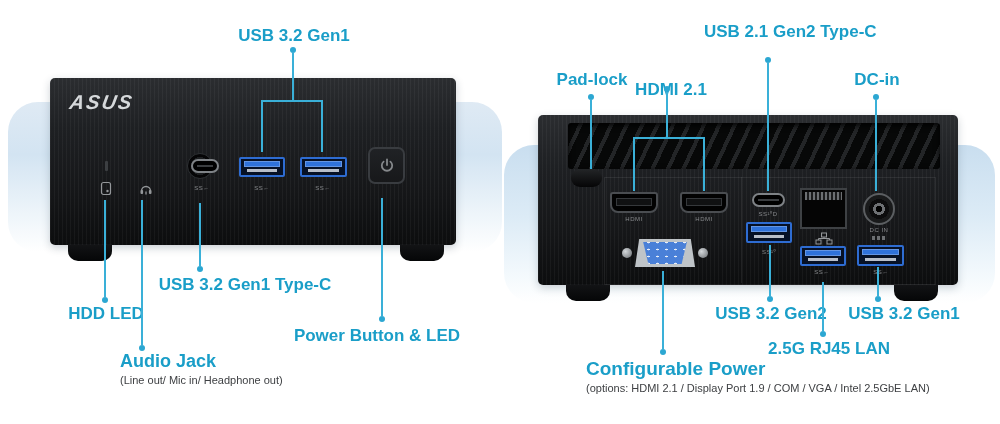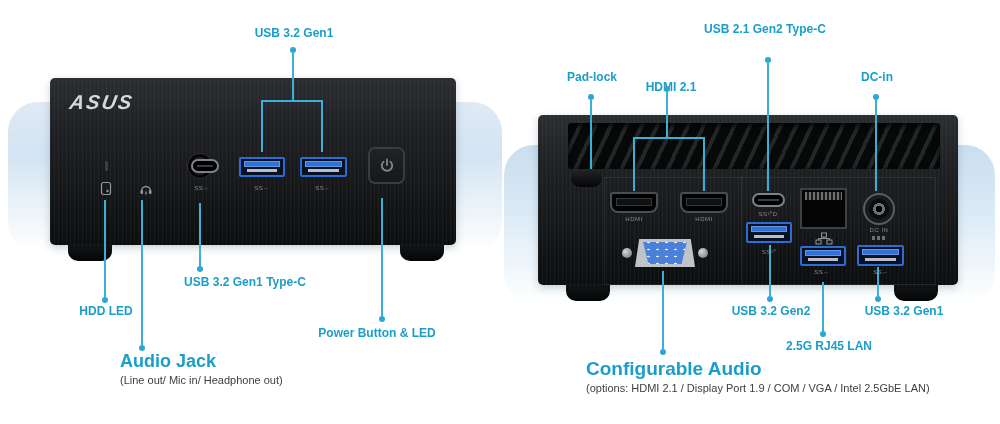--- a/index.html
+++ b/index.html
@@ -57,21 +57,21 @@
   .padlock{position:absolute;width:31px;height:18px;border-radius:9px;
     background:linear-gradient(180deg,#232527,#050506);}
   .panel-frame{position:absolute;border:1px solid rgba(255,255,255,.08);}
   .vdiv{position:absolute;width:1px;background:rgba(255,255,255,.08);}
   .mark{position:absolute;color:#87898c;font-size:6px;letter-spacing:.5px;white-space:nowrap;transform:translateX(-50%);}
   .slit{position:absolute;width:3px;height:10px;background:#3c3f42;border-radius:1px;}
   .dashbar{position:absolute;width:14px;height:4px;transform:translateX(-50%);
     background:repeating-linear-gradient(90deg,#6c6f72 0 3px,rgba(0,0,0,0) 3px 5px);}
 
   
-  .co{position:absolute;color:#1a9ec8;font-size:12px;font-weight:600;white-space:nowrap;}
+  .co{position:absolute;color:#1a9ec8;font-size:17px;font-weight:600;white-space:nowrap;}
   .co.center{transform:translateX(-50%);}
   .co-sub{position:absolute;color:#3e4043;font-size:11px;white-space:nowrap;}
   .ln{position:absolute;width:2px;background:#3ab0d8;}
   .ln-h{position:absolute;height:2px;background:#3ab0d8;}
   .dot{position:absolute;width:6px;height:6px;border-radius:50%;background:#2ca7d2;}
 
   .icon{position:absolute;}
 </style>
 </head>
 <body>
@@ -212,16 +212,16 @@
   <div class="ln" style="left:877px;top:267px;height:29px;"></div>
   <div class="dot" style="left:875px;top:296px;"></div>
   <div class="co center" style="left:904px;top:304px;">USB 3.2 Gen1</div>
 
   <div class="ln" style="left:822px;top:282px;height:49px;"></div>
   <div class="dot" style="left:820px;top:331px;"></div>
   <div class="co center" style="left:829px;top:339px;">2.5G RJ45 LAN</div>
 
   <div class="ln" style="left:662px;top:271px;height:78px;"></div>
   <div class="dot" style="left:660px;top:349px;"></div>
-  <div class="co" style="left:586px;top:358px;font-size:19px;">Configurable Audio</div>
+  <div class="co" style="left:586px;top:358px;font-size:19px;">Configurable Power</div>
   <div class="co-sub" style="left:586px;top:382px;">(options: HDMI 2.1 / Display Port 1.9 / COM / VGA / Intel 2.5GbE LAN)</div>
 
 </div>
 
 </body></html>

